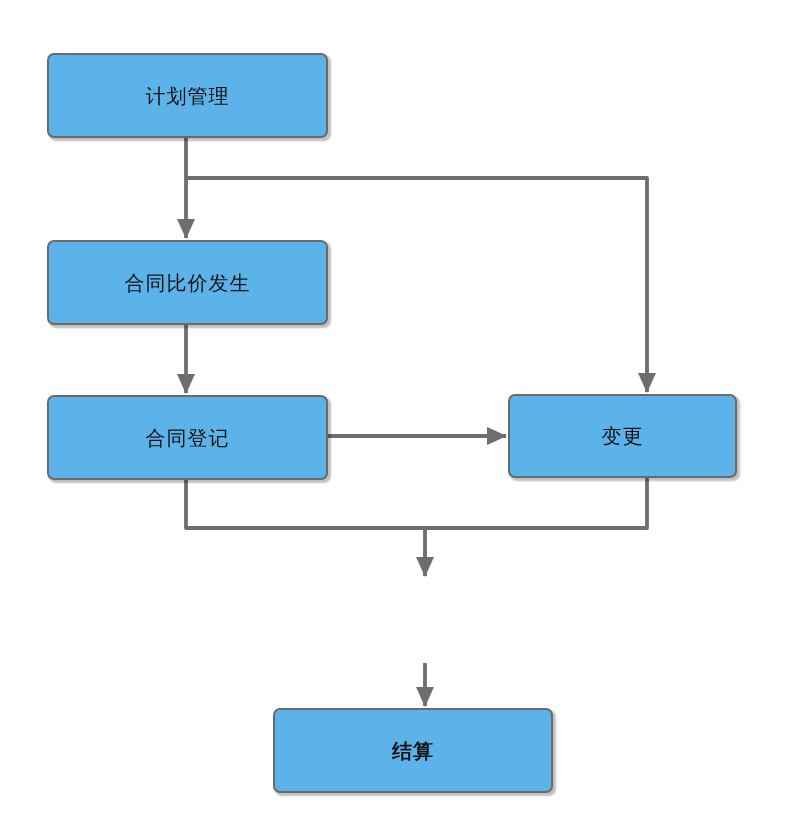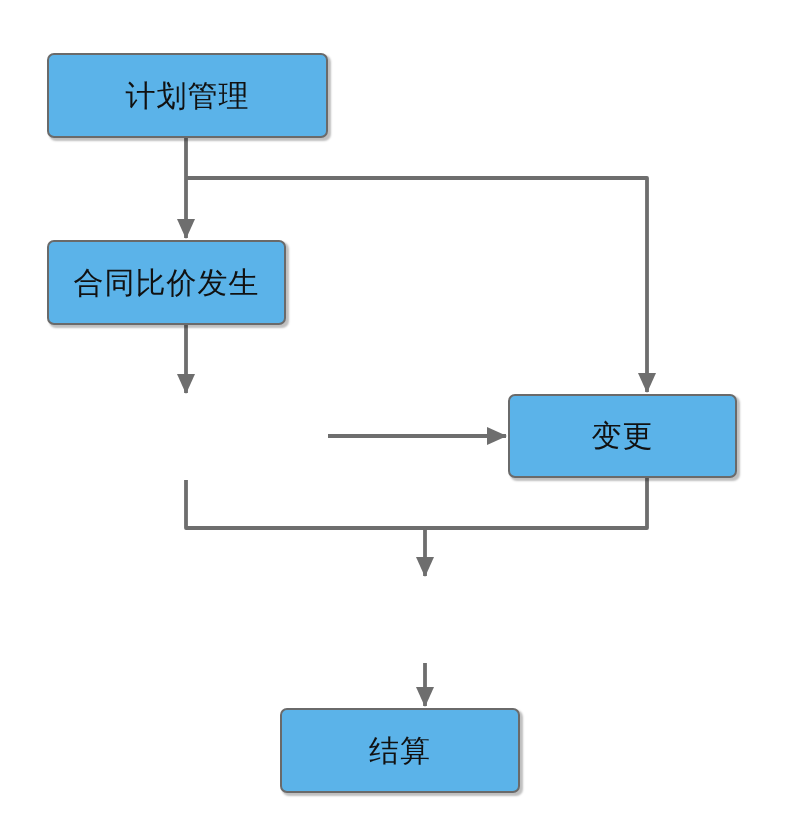--- a/index.html
+++ b/index.html
@@ -43,33 +43,33 @@
     display: flex;
     align-items: center;
     justify-content: center;
     background: var(--node-fill);
     border: 2.5px solid var(--node-border);
     border-radius: 7px;
     box-shadow: 2.5px 2.5px 2px rgba(0,0,0,0.25);
   }
   .node-label {
     color: var(--text);
-    font-size: 30px;
+    font-size: 20px;
     line-height: 1.2;
     letter-spacing: 1px;
     white-space: nowrap;
   }
 
   
   .node-plan               { left: 47px;  top: 53px;  width: 281px; height: 85px; }
-  .node-price-compare      { left: 47px;  top: 240px; width: 239px; height: 85px; }
+  .node-price-compare      { left: 47px;  top: 240px; width: 281px; height: 85px; }
   .node-contract-register  { left: 47px;  top: 395px; width: 281px; height: 85px; }
   .node-change             { left: 508px; top: 394px; width: 229px; height: 84px; }
   .node-process-settlement { left: 283px; top: 578px; width: 280px; height: 85px; }
-  .node-settlement         { left: 280px; top: 708px; width: 240px; height: 85px; }
+  .node-settlement         { left: 273px; top: 708px; width: 280px; height: 85px; font-weight: bold; }
 </style>
 </head>
 <body>
 
 <div class="canvas">
 
   <svg class="wires" viewBox="0 0 812 814" xmlns="http://www.w3.org/2000/svg">
     <defs>
       <marker id="arrow" markerUnits="userSpaceOnUse" markerWidth="22" markerHeight="20" refX="19" refY="9" orient="auto">
         <polygon class="arrowhead-shape" points="0,0 20,9 0,18"></polygon>
@@ -92,20 +92,23 @@
   </svg>
 
   <div class="node node-plan">
     <span class="node-label">计划管理</span>
   </div>
 
   <div class="node node-price-compare">
     <span class="node-label">合同比价发生</span>
   </div>
 
+  <div class="node node-contract-register">
+    <span class="node-label">合同登记</span>
+  </div>
 
   <div class="node node-change">
     <span class="node-label">变更</span>
   </div>
 
 
   <div class="node node-settlement">
     <span class="node-label">结算</span>
   </div>
 

